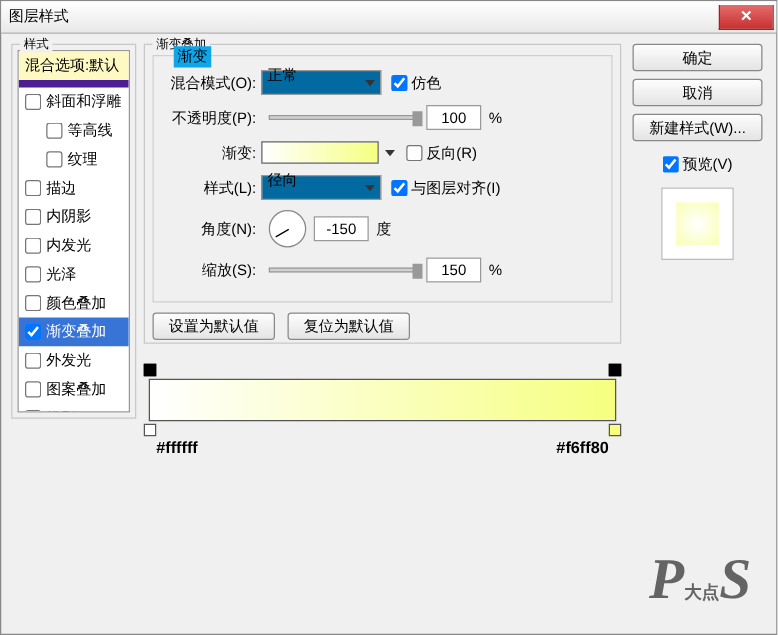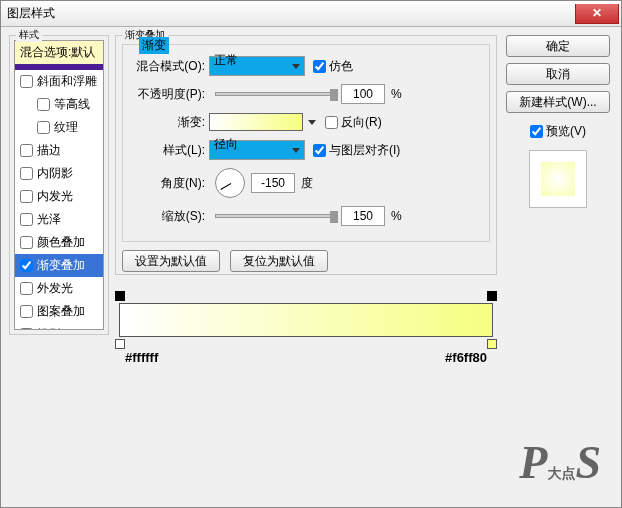--- a/index.html
+++ b/index.html
@@ -17,21 +17,21 @@
 .styles-list .row { display: flex; align-items: center; gap: 4px; padding: 3px 5px; cursor: pointer; }
 .styles-list .row.indent { padding-left: 22px; }
 .styles-list .row.sel { background: #3874d6; color: #fff; }
 .styles-list input[type=checkbox] { width: 13px; height: 13px; }
 .center-panel { flex: 1; }
 .center-fieldset { height: 240px; }
 .inner-fieldset { border: 1px solid #d0d0d0; padding: 10px 8px 8px 8px; position: relative; }
 .inner-fieldset > legend { position: absolute; top: -8px; left: 16px; background: #0ea5e9; padding: 0 3px; text-align: center; }
 .form-row { display: flex; align-items: center; margin-bottom: 6px; height: 22px; }
 .form-label { width: 78px; text-align: right; padding-right: 4px; }
-.select { height: 20px; border: 1px solid #999; background: #0ea5e9; padding: 0 16px 12px 4px; position: relative; display: inline-flex; align-items: center; cursor: pointer; }
+.select { height: 20px; border: 1px solid #999; background: #0369a1; padding: 0 16px 12px 4px; position: relative; display: inline-flex; align-items: center; cursor: pointer; }
 .select::after { content: ""; position: absolute; right: 4px; top: 7px; border-left: 4px solid transparent; border-right: 4px solid transparent; border-top: 5px solid #333; }
 .slider { width: 120px; height: 4px; background: #d0d0d0; border: 1px solid #999; position: relative; margin: 0 6px; }
 .slider::after { content: ""; position: absolute; right: -4px; top: -4px; width: 8px; height: 12px; background: #999; }
 .numbox { width: 44px; height: 20px; border: 1px solid #999; background: #fff; text-align: center; padding: 0; }
 .unit { margin-left: 6px; }
 .chk { display: inline-flex; align-items: center; gap: 3px; margin-left: 8px; }
 .grad-swatch { width: 94px; height: 18px; border: 1px solid #666; background: linear-gradient(to right,#ffffff,#f6ff80); display: inline-block; position: relative; cursor: pointer; }
 .grad-swatch::after { content: ""; position: absolute; right: -14px; top: 6px; border-left: 4px solid transparent; border-right: 4px solid transparent; border-top: 5px solid #333; }
 .angle-dial { width: 30px; height: 30px; border: 1px solid #888; border-radius: 50%; background: #fff; position: relative; margin: 0 6px; }
 .angle-dial::after { content: ""; position: absolute; width: 12px; height: 1px; background: #000; top: 14px; left: 3px; transform-origin: right center; transform: rotate(-30deg); }

